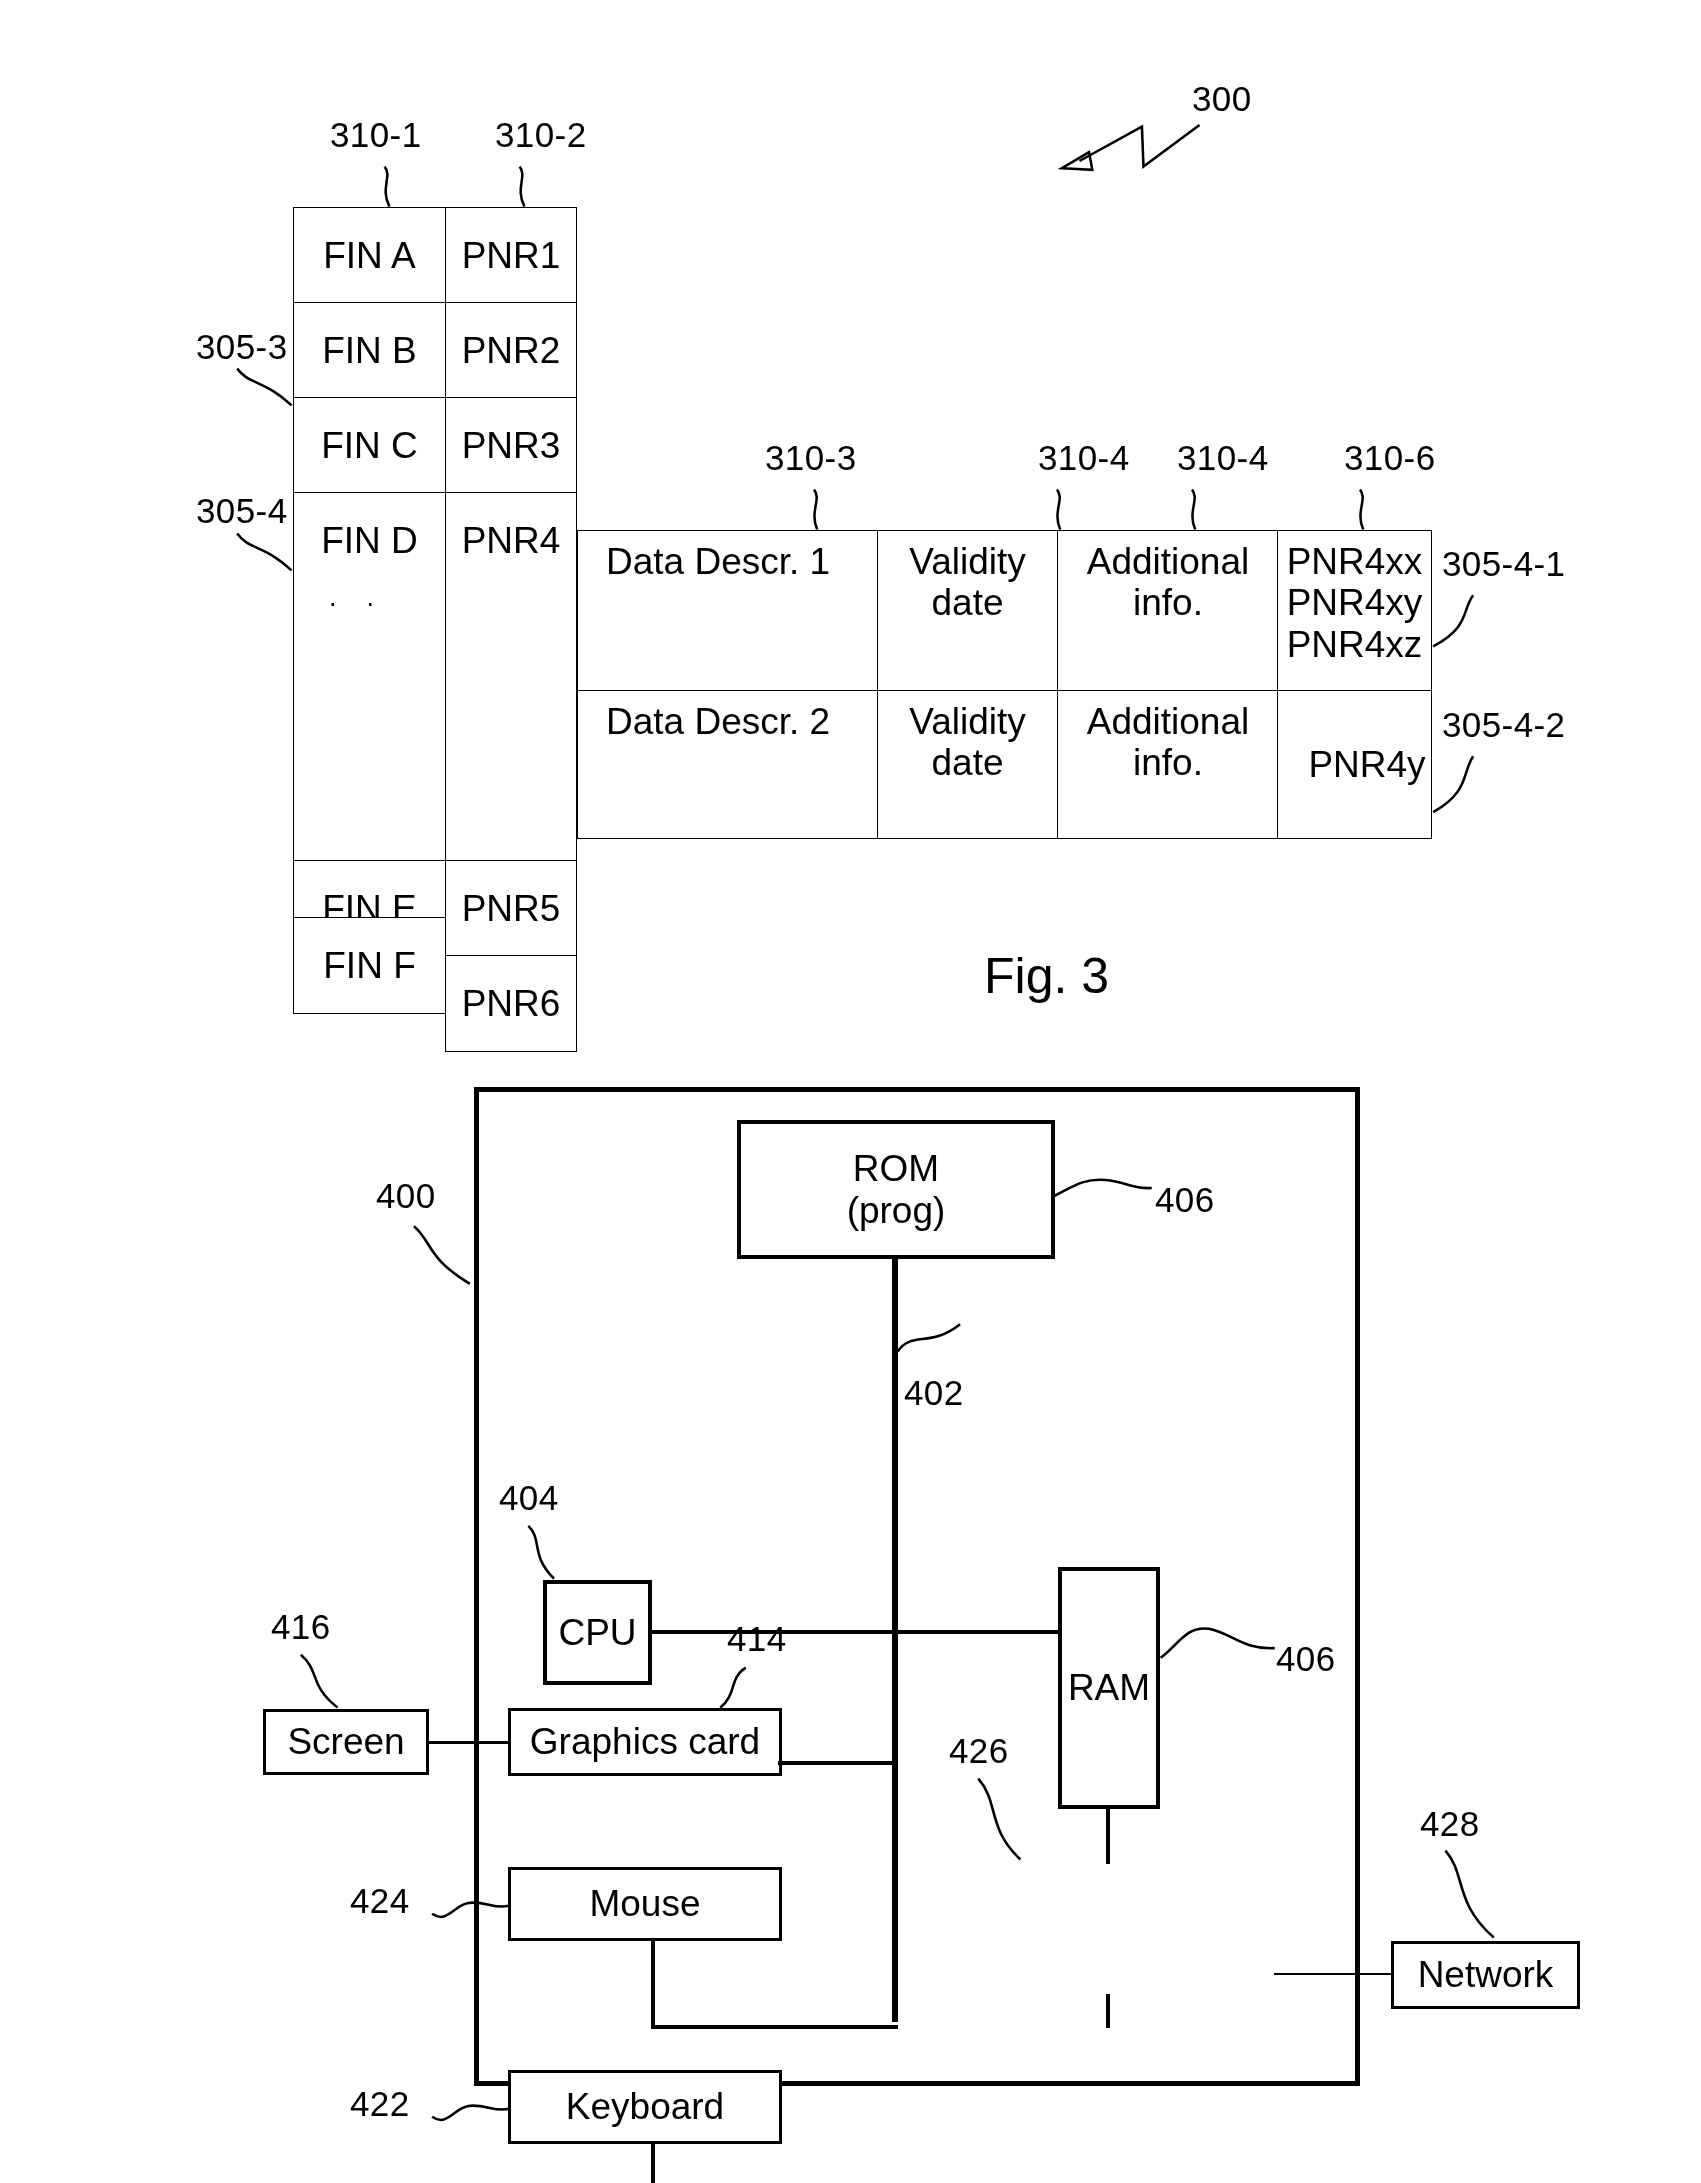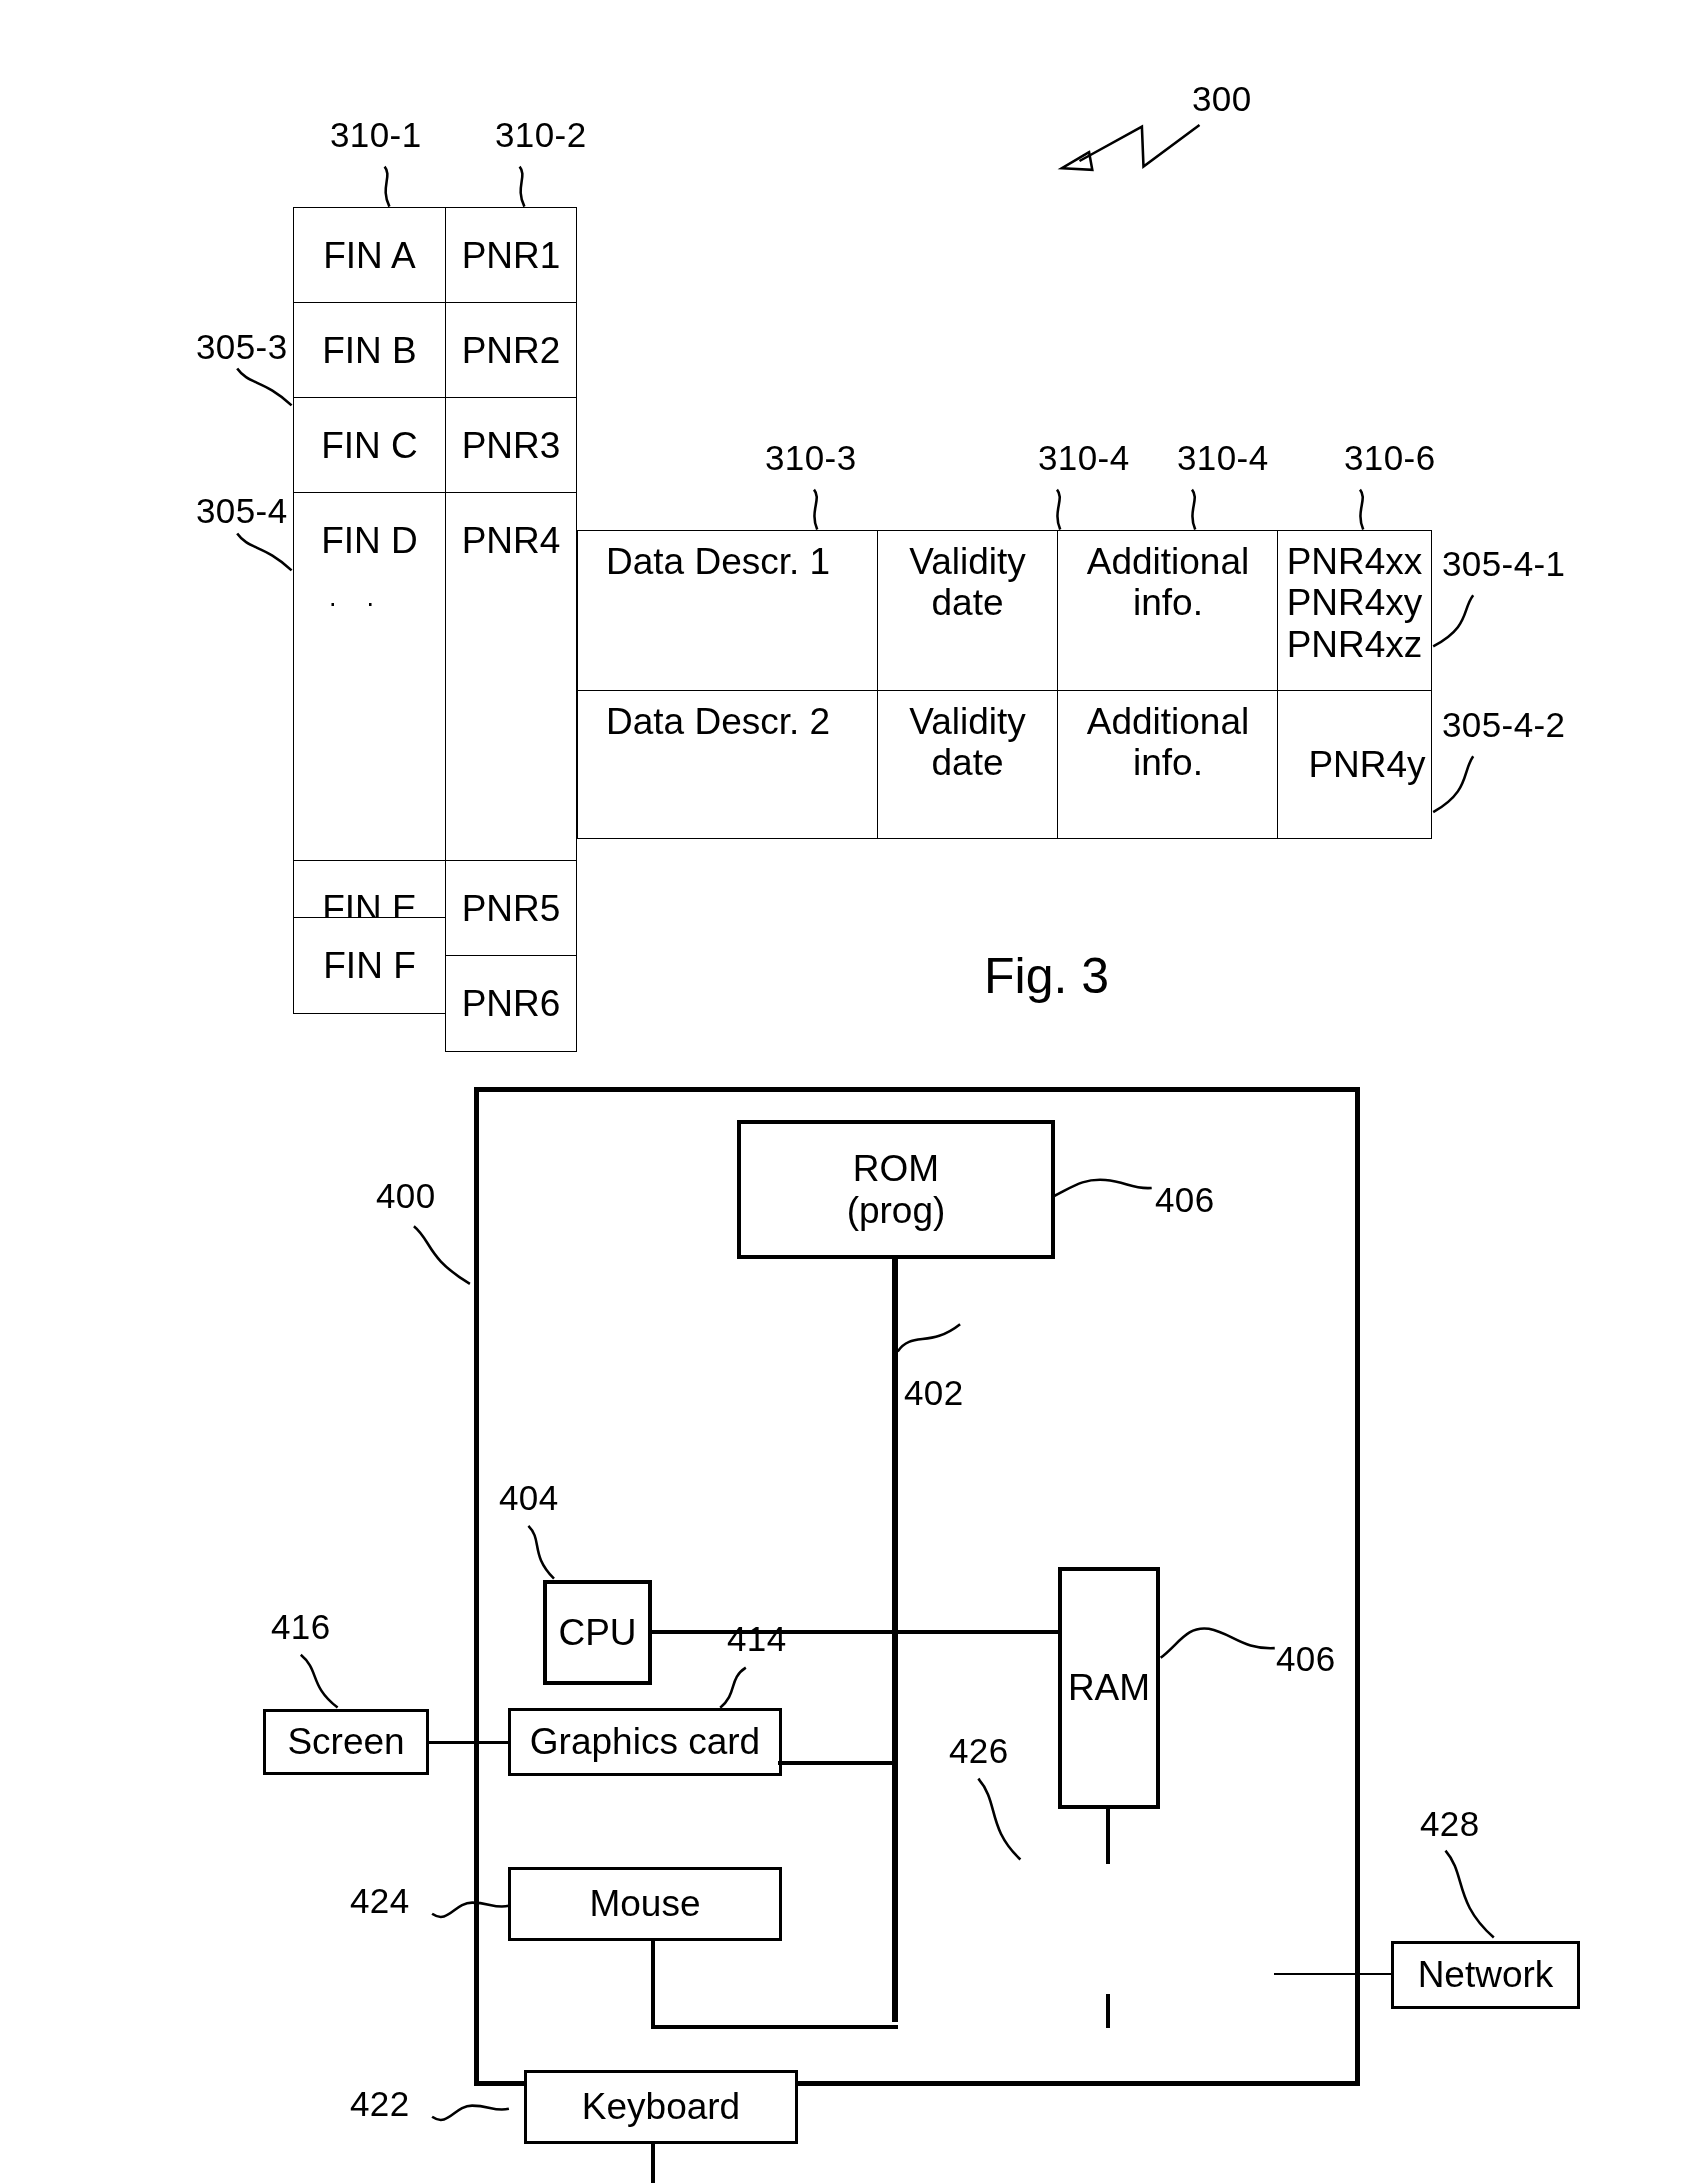--- a/index.html
+++ b/index.html
@@ -286,21 +286,21 @@
       <span>Mouse</span>
     </div>
     <div class="abs ref" style="left:350px;top:836px;">424</div>
     <svg class="leader" style="left:430px;top:838px;width:81px;height:40px;" viewBox="0 0 100 50">
       <path d="M2 36 C22 50, 30 22, 52 22 C74 22, 80 30, 98 26"></path>
     </svg>
 
     <div class="abs line vline" style="left:651px;top:893px;width:4px;height:89px;"></div>
     <div class="abs line hline" style="left:651px;top:978px;width:247px;height:4px;"></div>
 
-    <div class="abs box thinbox" style="left:524px;top:1023px;width:274px;height:74px;">
+    <div class="abs box thinbox" style="left:508px;top:1023px;width:274px;height:74px;">
       <span>Keyboard</span>
     </div>
     <div class="abs ref" style="left:350px;top:1039px;">422</div>
     <svg class="leader" style="left:430px;top:1041px;width:81px;height:40px;" viewBox="0 0 100 50">
       <path d="M2 36 C22 50, 30 22, 52 22 C74 22, 80 30, 98 26"></path>
     </svg>
     <div class="abs line vline" style="left:651px;top:1096px;width:4px;height:89px;"></div>
 
     <div class="abs ref" style="left:949px;top:686px;">426</div>
     <svg class="leader" style="left:975px;top:730px;width:73px;height:89px;" viewBox="0 0 90 110">

